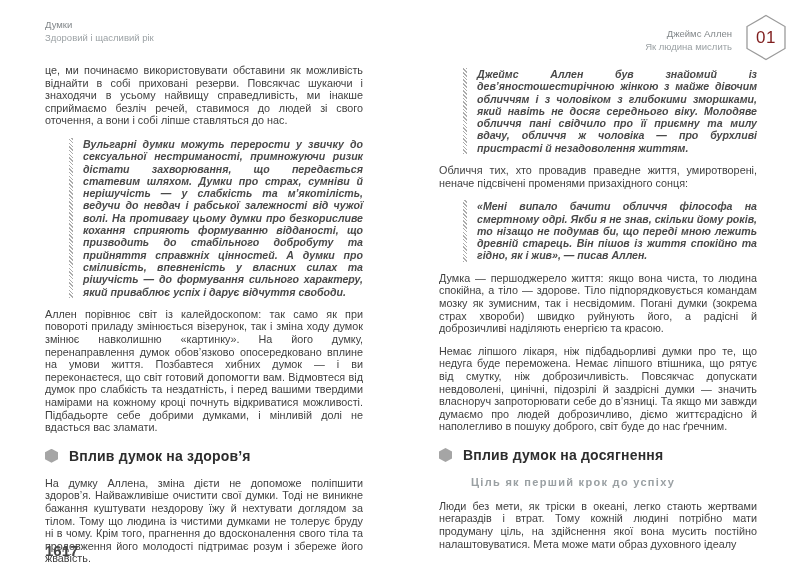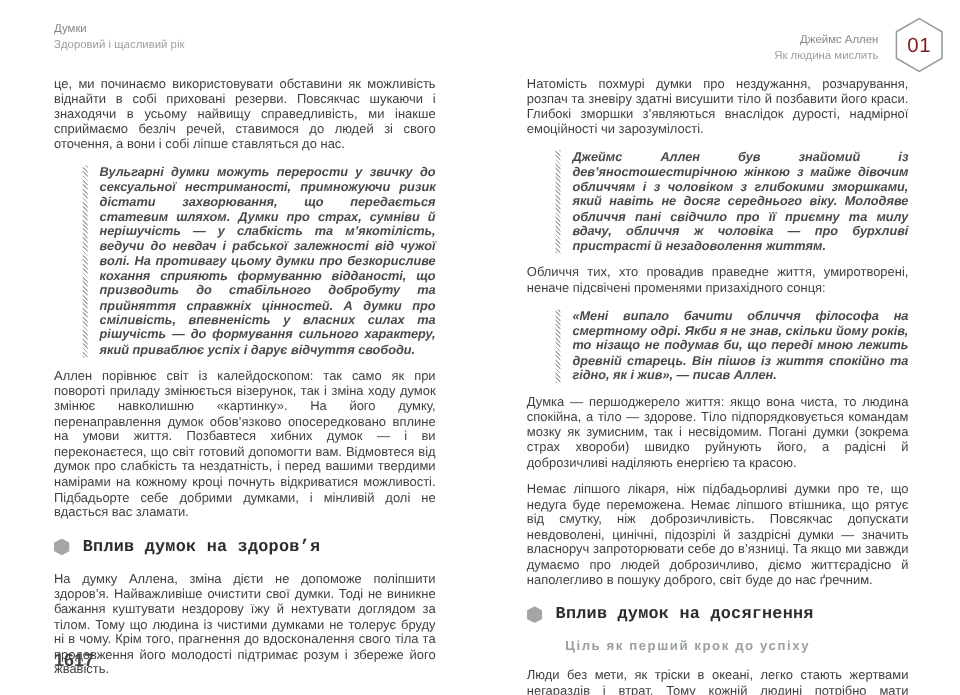--- a/index.html
+++ b/index.html
@@ -78,21 +78,20 @@
   }
   h2.section {
     display: flex;
     align-items: center;
     gap: 11px;
     font-size: 14px;
     font-weight: 700;
     color: #2d2d2d;
     letter-spacing: 0.2px;
     margin: 14px 0 13px;
-    font-family: Liberation Mono, monospace;
   }
   .hex-icon {
     flex: 0 0 auto;
     width: 13px; height: 14px;
     background: #a5a5a5;
     clip-path: polygon(50% 0%, 100% 25%, 100% 75%, 50% 100%, 0% 75%, 0% 25%);
   }
   .subheading {
     font-size: 11px;
     font-weight: 700;
@@ -147,21 +146,20 @@
       </blockquote>
       <p>Аллен порівнює світ із калейдоскопом: так само як при повороті приладу змінюється візерунок, так і зміна ходу думок змінює навколишню «картинку». На його думку, перенаправлення думок обов’язково опосередковано вплине на умови життя. Позбавтеся хибних думок — і ви переконаєтеся, що світ готовий допомогти вам. Відмовтеся від думок про слабкість та нездатність, і перед вашими твердими намірами на кожному кроці почнуть відкриватися можливості. Підбадьорте себе добрими думками, і мінливій долі не вдасться вас зламати.</p>
       <h2 class="section">
         <span class="hex-icon"></span>
         <span>Вплив думок на здоров’я</span>
       </h2>
       <p>На думку Аллена, зміна дієти не допоможе поліпшити здоров’я. Найважливіше очистити свої думки. Тоді не виникне бажання куштувати нездорову їжу й нехтувати доглядом за тілом. Тому що людина із чистими думками не толерує бруду ні в чому. Крім того, прагнення до вдосконалення свого тіла та продовження його молодості підтримає розум і збереже його жвавість.</p>
     </div>
 
     <div class="col">
-      <p>Натомість похмурі думки про нездужання, розчарування, розпач та зневіру здатні висушити тіло й позбавити його краси. Глибокі зморшки з’являються внаслідок дурості, надмірної емоційності чи зарозумілості.</p>
       <blockquote class="quote">
         <span class="hatch"></span>
         <p>Джеймс Аллен був знайомий із дев’яностошестирічною жінкою з майже дівочим обличчям і з чоловіком з глибокими зморшками, який навіть не досяг середнього віку. Молодяве обличчя пані свідчило про її приємну та милу вдачу, обличчя ж чоловіка — про бурхливі пристрасті й незадоволення життям.</p>
       </blockquote>
       <p>Обличчя тих, хто провадив праведне життя, умиротворені, неначе підсвічені променями призахідного сонця:</p>
       <blockquote class="quote">
         <span class="hatch"></span>
         <p>«Мені випало бачити обличчя філософа на смертному одрі. Якби я не знав, скільки йому років, то нізащо не подумав би, що переді мною лежить древній старець. Він пішов із життя спокійно та гідно, як і жив», — писав Аллен.</p>
       </blockquote>
       <p>Думка — першоджерело життя: якщо вона чиста, то людина спокійна, а тіло — здорове. Тіло підпорядковується командам мозку як зумисним, так і несвідомим. Погані думки (зокрема страх хвороби) швидко руйнують його, а радісні й доброзичливі наділяють енергією та красою.</p>

